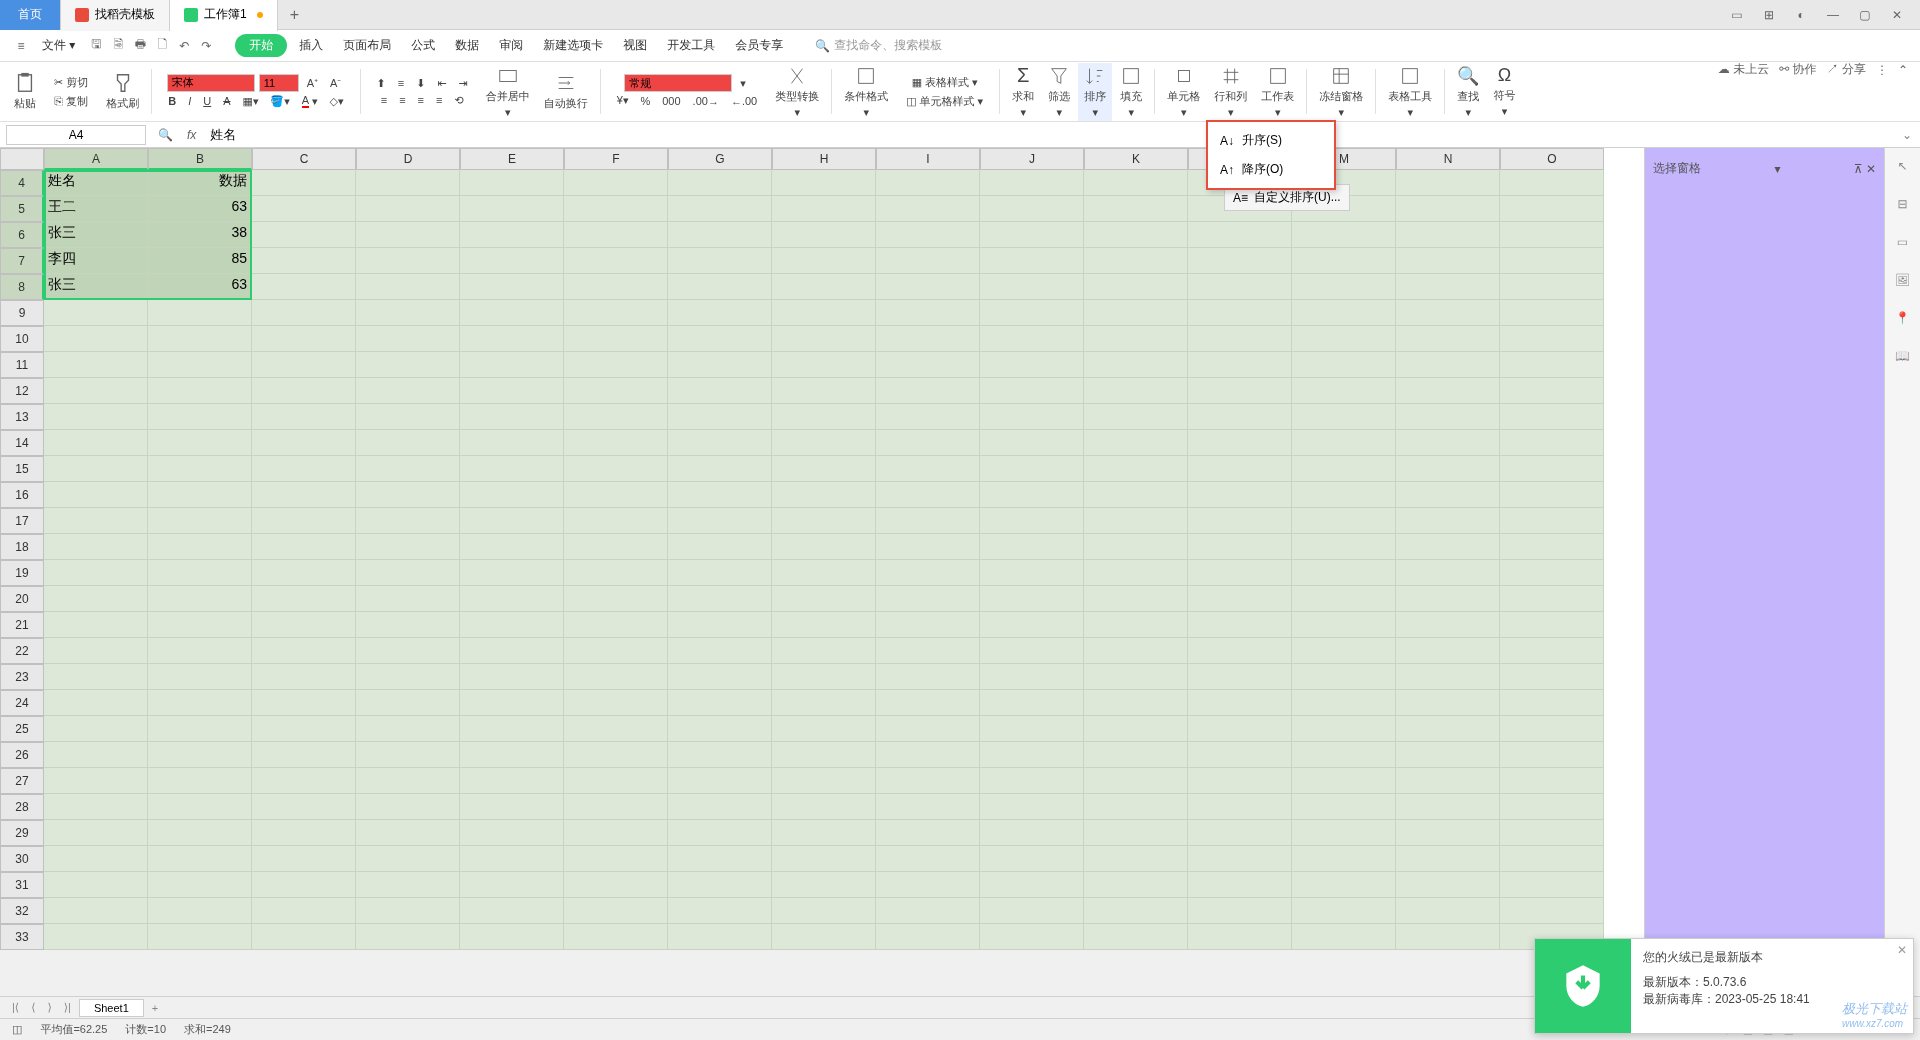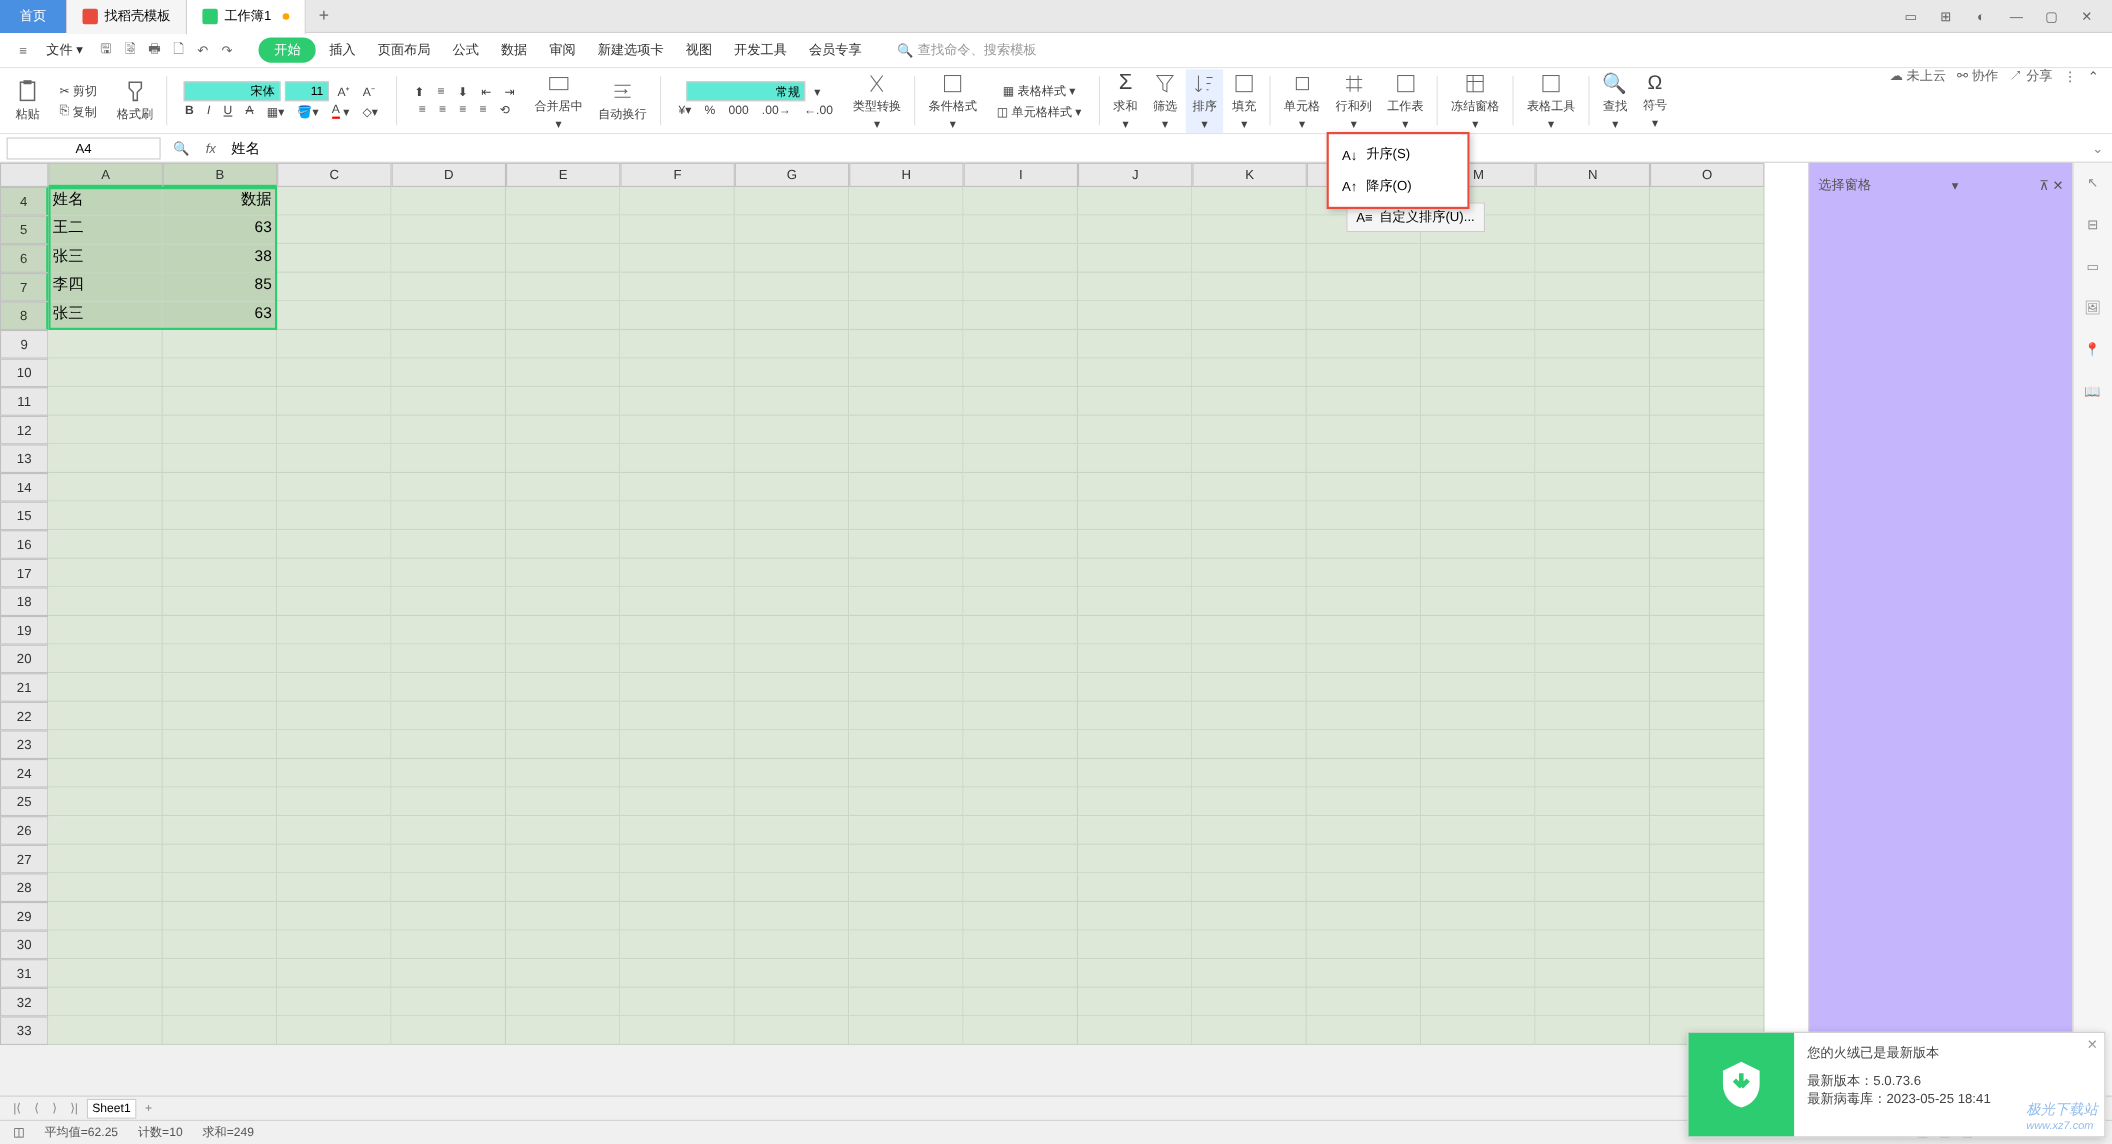--- a/index.html
+++ b/index.html
@@ -27,21 +27,21 @@
 .menu-search { color: #999; margin-left: 20px; display: flex; align-items: center; gap: 4px; }
 
 
 .ribbon { height: 60px; background: white; display: flex; align-items: center; padding: 0 8px; border-bottom: 1px solid #e0e0e0; gap: 2px; }
 .ribbon-group { display: flex; flex-direction: column; align-items: center; padding: 0 6px; }
 .ribbon-big { display: flex; flex-direction: column; align-items: center; gap: 2px; cursor: pointer; font-size: 11px; color: #444; padding: 2px 6px; }
 .ribbon-big svg { width: 22px; height: 22px; }
 .ribbon-row { display: flex; gap: 4px; align-items: center; }
 .ribbon-small { padding: 2px 4px; cursor: pointer; font-size: 11px; color: #444; display: flex; align-items: center; gap: 3px; }
 .ribbon-sep { width: 1px; height: 45px; background: #e0e0e0; margin: 0 4px; }
-.font-select { border: 1px solid #ccc; padding: 2px 4px; font-size: 11px; background: #5eead4; text-align: right; }
+.font-select { border: 1px solid #ccc; padding: 2px 4px; font-size: 11px; background: #ef4444; }
 .font-select.name { width: 88px; }
 .font-select.size { width: 40px; }
 
 
 .formula-bar { height: 26px; background: white; display: flex; align-items: center; border-bottom: 1px solid #d0d0d0; }
 .name-box { width: 140px; border: 1px solid #ccc; padding: 2px 6px; margin: 2px 6px; font-size: 12px; text-align: center; background: white; }
 .fx-label { padding: 0 8px; font-style: italic; color: #666; }
 .formula-input { flex: 1; padding: 2px 6px; font-size: 13px; }
 
 
@@ -64,21 +64,21 @@
 .side-tools { width: 36px; background: #f5f5f5; border-left: 1px solid #d0d0d0; display: flex; flex-direction: column; align-items: center; padding-top: 8px; gap: 18px; }
 .side-tool { width: 20px; height: 20px; cursor: pointer; color: #888; display:flex; align-items:center; justify-content:center; }
 
 
 .sort-dropdown { position: absolute; top: 120px; left: 1206px; width: 130px; background: white; border: 2px solid #e74c3c; box-shadow: 2px 2px 6px rgba(0,0,0,0.2); z-index: 100; padding: 4px 0; }
 .sort-item { padding: 6px 12px; display: flex; align-items: center; gap: 8px; font-size: 12px; cursor: pointer; }
 .sort-custom { position: absolute; top: 184px; left: 1224px; background: #f5f5f5; padding: 4px 8px; font-size: 12px; z-index: 99; border: 1px solid #ccc; display:flex; align-items:center; gap:6px;}
 
 
 .sheet-tabs { height: 22px; background: #f0f0f0; display: flex; align-items: center; border-top: 1px solid #d0d0d0; padding: 0 8px; gap: 4px; font-size: 11px; position: absolute; bottom: 22px; left: 0; right: 0; }
-.sheet-tab { padding: 2px 4px; background: white; border: 1px solid #ccc; cursor: pointer; }
+.sheet-tab { padding: 2px 14px; background: white; border: 1px solid #ccc; cursor: pointer; }
 .nav-arrow { padding: 0 4px; cursor: pointer; color: #888; }
 
 
 .status-bar { height: 22px; background: #f0f0f0; display: flex; align-items: center; border-top: 1px solid #d0d0d0; padding: 0 12px; gap: 18px; font-size: 11px; color: #555; position: absolute; bottom: 0; left: 0; right: 0; }
 .status-right { margin-left: auto; display: flex; align-items: center; gap: 10px; }
 
 
 .notif { position: absolute; right: 6px; bottom: 6px; width: 380px; height: 96px; background: white; border: 1px solid #ccc; box-shadow: 0 2px 8px rgba(0,0,0,0.2); display: flex; z-index: 200; }
 .notif-icon { width: 96px; background: #2ecc71; display: flex; align-items: center; justify-content: center; }
 .notif-body { flex: 1; padding: 10px 12px; font-size: 12px; color: #444; position: relative; }

